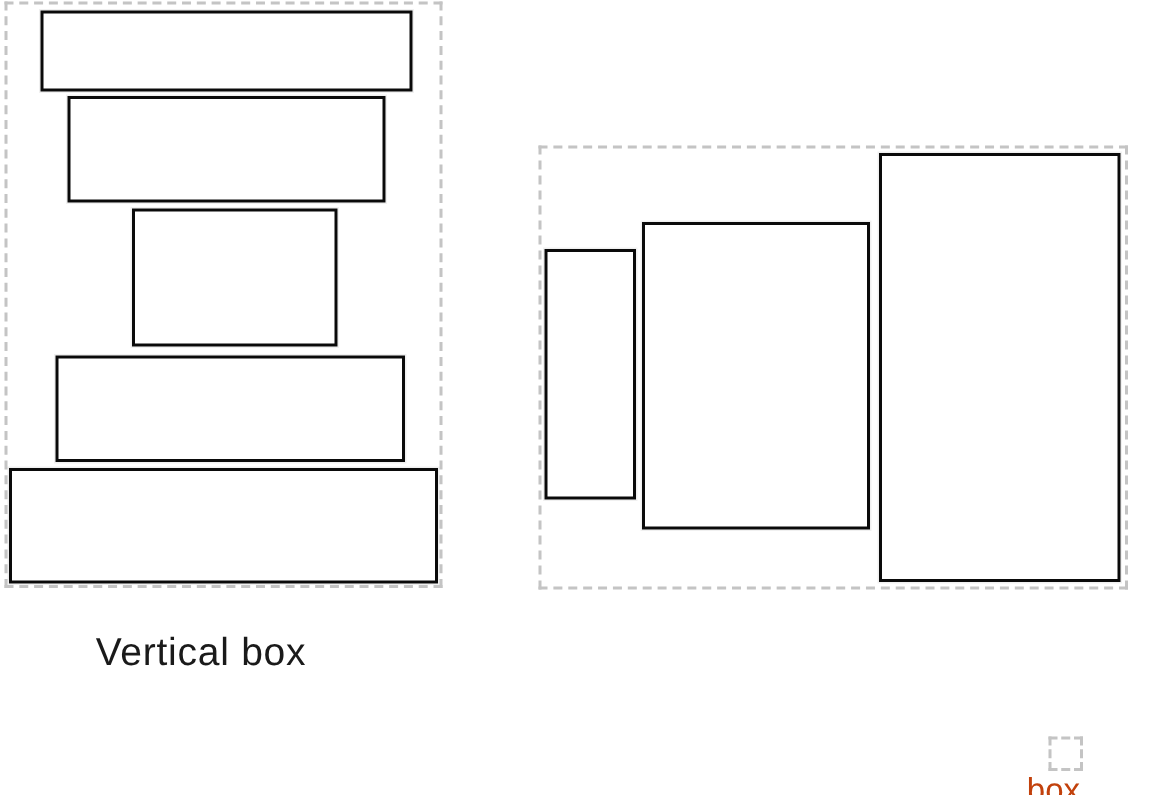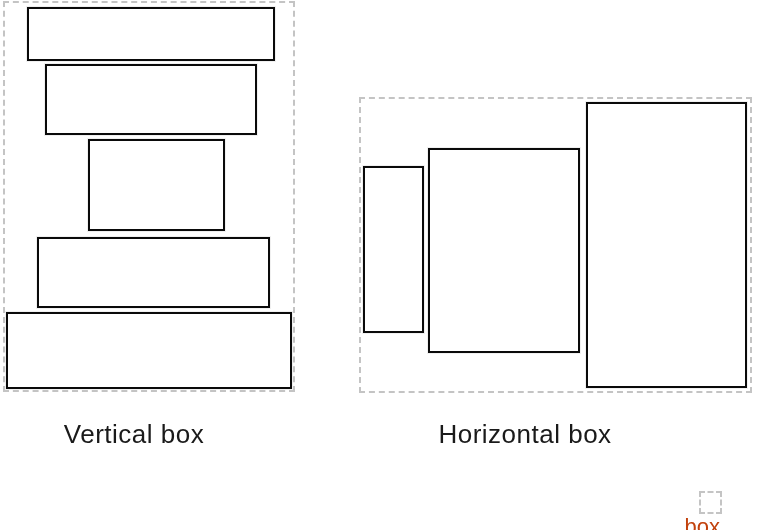--- a/index.html
+++ b/index.html
@@ -96,21 +96,20 @@
     <div class="child v4"></div>
     <div class="child v5"></div>
   </div>
   <div class="caption caption-vertical">Vertical box</div>
 
   <div class="dashed-box hbox">
     <div class="child h1"></div>
     <div class="child h2"></div>
     <div class="child h3"></div>
   </div>
-  <div class="caption caption-horizontal">Horizontal box</div>
 
   <div class="legend">
     <span class="swatch swatch-dashed"></span>
     <span class="legend-label legend-label-box">box</span>
     <span class="swatch swatch-solid"></span>
   </div>
 
 </div>
 
 </body></html>

